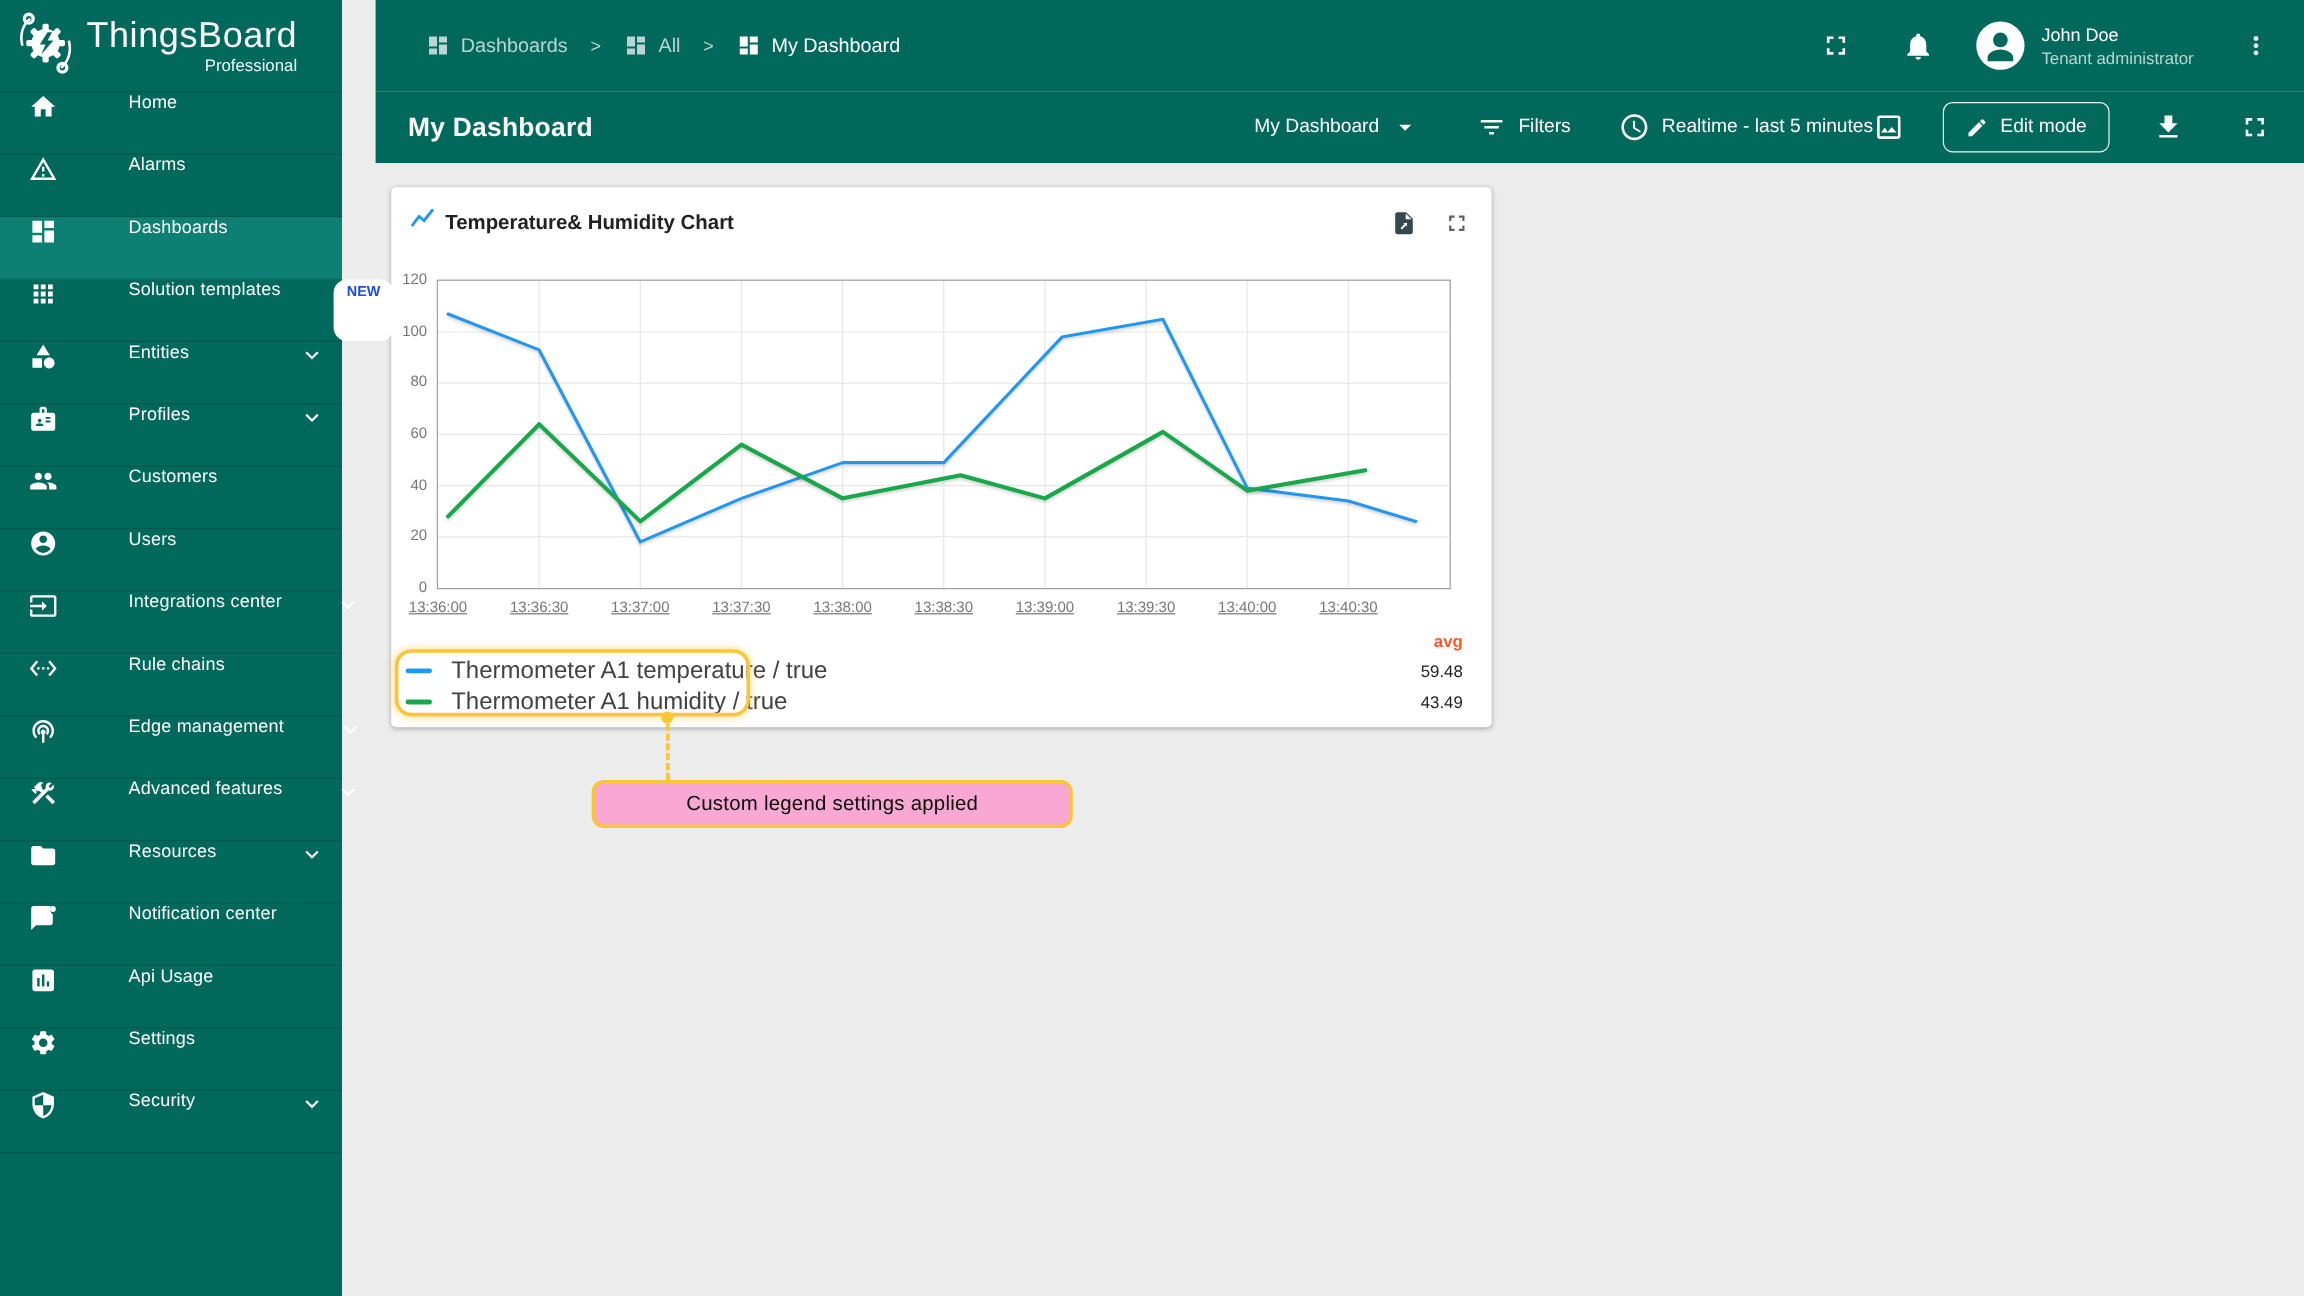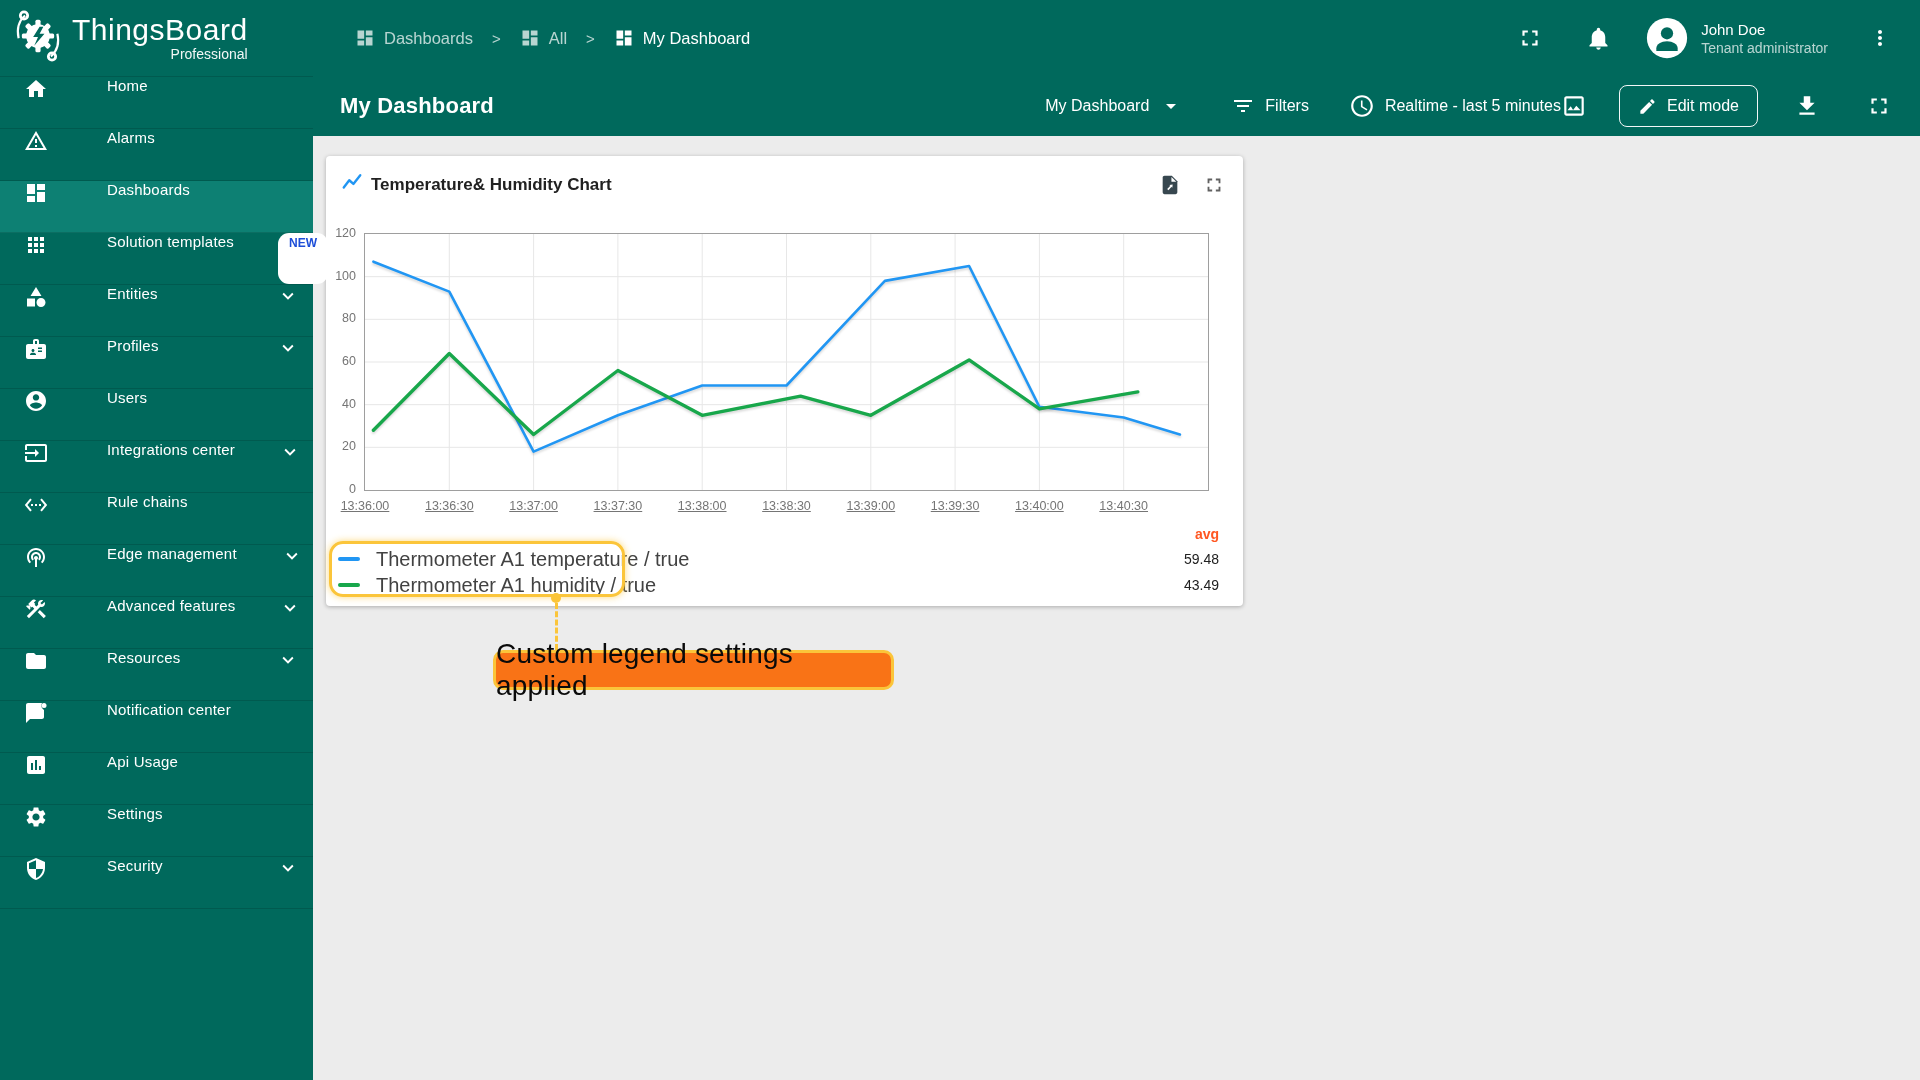--- a/index.html
+++ b/index.html
@@ -1,21 +1,21 @@
 <!DOCTYPE html>
 <html><head>
 <meta charset="utf-8">
 <style>
   * { box-sizing: border-box; margin: 0; padding: 0; }
   html,body { width:1920px; height:1080px; overflow:hidden; background:#ececec;
     font-family:"Liberation Sans", sans-serif; }
   .app { position:relative; width:1920px; height:1080px; }
 
   
-  .sidebar { position:absolute; left:0; top:0; width:313px; height:1080px; background:#00695c; z-index:5; }
+  .sidebar { position:absolute; left:0; top:0; width:285px; height:1080px; background:#00695c; z-index:5; }
   .logo { height:76px; display:flex; align-items:center; padding:0 8px 0 10px; color:#fff; }
   .logo-text { margin-left:6px; }
   .logo-name { font-size:30px; font-weight:500; letter-spacing:.5px; line-height:30px; }
   .logo-edition { font-size:14px; text-align:right; opacity:.95; margin-top:1px; }
   .nav { border-top:1px solid rgba(0,0,0,.14); }
   .nav-item { display:flex; height:52px; padding:0 14px 0 24px;
     color:#fff; border-bottom:1px solid rgba(0,0,0,.14); cursor:pointer;gap:44px; }
   .nav-item.selected { background:#0d8073; }
   .nav-icon { width:24px; height:24px; margin-right:15px; flex:0 0 24px; }
   .nav-icon svg { fill:#fff; }
@@ -83,23 +83,23 @@
   .legend-value { font-size:14px; color:#212121; }
   .legend-highlight { position:absolute; left:3px; top:385px; width:296px; height:56px;
     border:3px solid #fbc53a; border-radius:14px; pointer-events:none;
     box-shadow:0 0 7px rgba(251,197,58,.65); }
 
   .connector-dot { position:absolute; left:238px; top:457px; width:10px; height:10px; border-radius:50%;
     background:#fbc53a; }
   .connector-line { position:absolute; left:241.5px; top:467px; height:47px; width:0;
     border-left:3px dashed #fbc53a; }
   .annotation { position:absolute; left:180px; top:514px; width:401px; height:40px;
-    background:#f97316; border:3px solid #fbc53a; border-radius:10px;
+    background:#f9a8d4; border:3px solid #fbc53a; border-radius:10px;
     display:flex; align-items:center; justify-content:center;
-    font-size:28px; color:#0a0a0a; letter-spacing:.2px; }
+    font-size:17px; color:#0a0a0a; letter-spacing:.2px; }
 </style>
 </head>
 <body>
 
 <div class="app">
 
   <aside class="sidebar">
     <div class="logo">
       <span>
         <svg width="56" height="56" viewBox="0 0 52 52">
@@ -164,20 +164,26 @@
             </svg></span>
         </div>
         <div class="nav-item">
           <span class="nav-icon"><svg width="24" height="24" viewBox="0 0 24 24" fill="currentColor">
               <path d="M20 7h-5V4c0-1.1-.9-2-2-2h-2c-1.1 0-2 .9-2 2v3H4c-1.1 0-2 .9-2 2v11c0 1.1.9 2 2 2h16c1.1 0 2-.9 2-2V9c0-1.1-.9-2-2-2zM9 12c.83 0 1.5.67 1.5 1.5S9.83 15 9 15s-1.5-.67-1.5-1.5S8.17 12 9 12zm3 6H6v-.43c0-.6.36-1.15.92-1.39.65-.28 1.37-.43 2.08-.43s1.43.15 2.08.43c.55.24.92.78.92 1.39V18zm1-11h-2V4h2v3zm5 8h-4v-1.5h4V15zm0-3h-4v-1.5h4V12z"></path>
             </svg></span>
           <span class="nav-label">Profiles</span>
           <span class="nav-chevron"><svg width="22" height="22" viewBox="0 0 24 24" fill="currentColor">
               <path d="M16.59 8.59L12 13.17 7.41 8.59 6 10l6 6 6-6z"></path>
             </svg></span>
+        </div>
+        <div class="nav-item">
+          <span class="nav-icon"><svg width="24" height="24" viewBox="0 0 24 24" fill="currentColor">
+              <path d="M16 11c1.66 0 2.99-1.34 2.99-3S17.66 5 16 5c-1.66 0-3 1.34-3 3s1.34 3 3 3zm-8 0c1.66 0 2.99-1.34 2.99-3S9.66 5 8 5C6.34 5 5 6.34 5 8s1.34 3 3 3zm0 2c-2.33 0-7 1.17-7 3.5V19h14v-2.5c0-2.33-4.67-3.5-7-3.5zm8 0c-.29 0-.62.02-.97.05 1.16.84 1.97 1.97 1.97 3.45V19h6v-2.5c0-2.33-4.67-3.5-7-3.5z"></path>
+            </svg></span>
+          <span class="nav-label">Customers</span>
         </div>
         <div class="nav-item">
           <span class="nav-icon"><svg width="24" height="24" viewBox="0 0 24 24" fill="currentColor">
               <path d="M12 2C6.48 2 2 6.48 2 12s4.48 10 10 10 10-4.48 10-10S17.52 2 12 2zm0 3.2c1.77 0 3.2 1.43 3.2 3.2s-1.43 3.2-3.2 3.2-3.2-1.43-3.2-3.2 1.43-3.2 3.2-3.2zm0 14.6c-2.5 0-4.71-1.28-6-3.22.03-1.99 4-3.08 6-3.08 1.99 0 5.97 1.09 6 3.08-1.29 1.94-3.5 3.22-6 3.22z"></path>
             </svg></span>
           <span class="nav-label">Users</span>
         </div>
         <div class="nav-item">
           <span class="nav-icon"><svg width="24" height="24" viewBox="0 0 24 24" fill="currentColor">
               <path d="M21 3.01H3c-1.1 0-2 .9-2 2V9h2V4.99h18v14.03H3V15H1v4.01c0 1.1.9 1.98 2 1.98h18c1.1 0 2-.88 2-1.98v-14c0-1.11-.9-2-2-2zM11 16l4-4-4-4v3H1v2h10v3z"></path>

